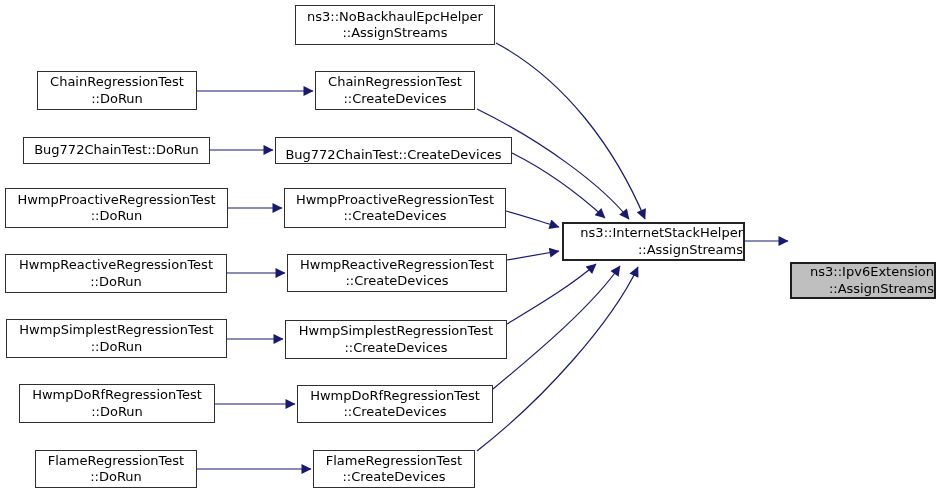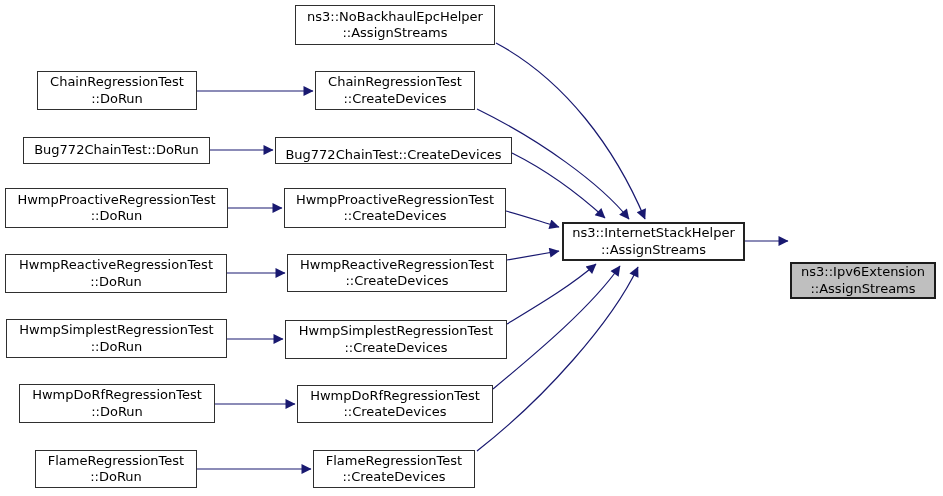--- a/index.html
+++ b/index.html
@@ -16,21 +16,21 @@
     box-sizing:border-box;
     border:1.4px solid #2f2f2f;
     background:#ffffff;
     color:#000000;
     display:flex;flex-direction:column;
     align-items:center;justify-content:center;
     font-size:13px;line-height:16.5px;
     text-align:center;white-space:nowrap;
     cursor:pointer;
   }
-  .node.bold-border{border-width:2px;border-color:#222222;}
+  .node.bold-border{border-width:2px;border-color:#222222;align-items:flex-end;}
   .node.highlight{background:#bfbfbf;border-width:2px;border-color:#1c1c1c;cursor:default;}
   .node-line{pointer-events:none;}
 </style>
 </head>
 <body>
 
 <div class="canvas">
   <svg class="edges-svg" width="943" height="496" viewBox="0 0 943 496" xmlns="http://www.w3.org/2000/svg">
     <defs>
       <marker id="arrowhead" viewBox="0 0 10 10" refX="9.5" refY="5" markerWidth="15" markerHeight="10" orient="auto" markerUnits="userSpaceOnUse">

